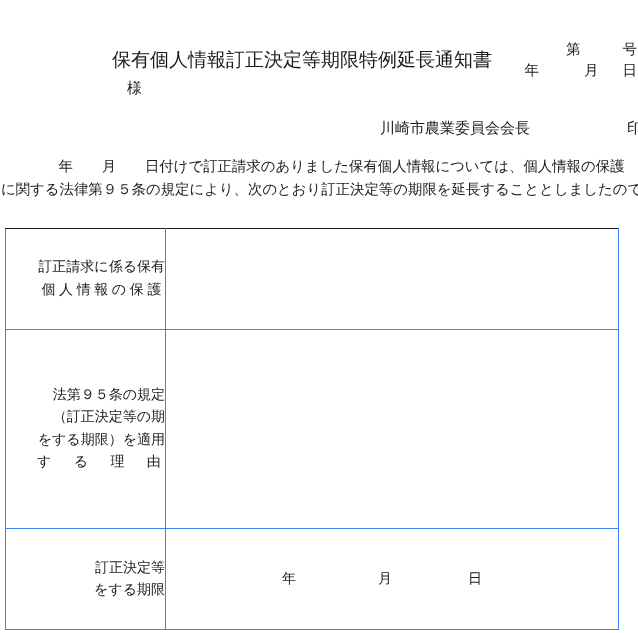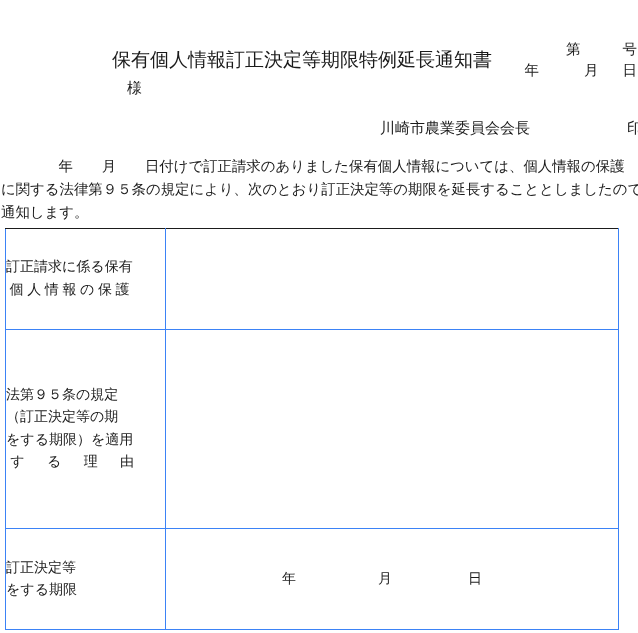--- a/index.html
+++ b/index.html
@@ -25,21 +25,21 @@
   
   #form-table{
     position:absolute;left:5px;top:228px;width:614px;height:402px;
     border-collapse:collapse;table-layout:fixed;font-size:14px;
   }
   #form-table td{
     border:1px solid #3b82f6;padding:0;vertical-align:middle;
   }
   #form-table tr.r1 td{border-top:1.5px solid #1b1b1b;}
   #form-table tr.r4 td{border-bottom:2px solid #1b1b1b;}
-  .label-cell{width:159px;text-align:left;line-height:22.5px;}
+  .label-cell{width:159px;text-align:right;line-height:22.5px;}
   .label-cell .lline{white-space:nowrap;}
   .ls-3{letter-spacing:3.6px;text-indent:3.6px;}
   .ls-4{letter-spacing:4.2px;text-indent:4.2px;}
   .value-cell{position:relative;}
   .date-row-content{display:flex;align-items:center;height:100%;padding-left:116px;white-space:nowrap;}
   .date-row-content .m{margin-left:82px;}
   .date-row-content .d{margin-left:76px;}
   .office-content{display:flex;flex-direction:column;justify-content:center;height:100%;line-height:22px;}
   .office-line1{display:flex;padding-left:74px;white-space:nowrap;}
   .office-line1 .bu{margin-left:93px;}
@@ -69,21 +69,20 @@
   <div id="addressee" class="abs">様</div>
 
   <div id="sender-line" class="abs">
     <span id="sender">川崎市農業委員会会長</span>
     <span id="seal">印</span>
   </div>
 
   <div id="body-text" class="abs">
     <div class="bline">　　　　年　　月　　日付けで訂正請求のありました保有個人情報については、個人情報の保護</div>
     <div class="bline">に関する法律第９５条の規定により、次のとおり訂正決定等の期限を延長することとしましたので</div>
-    <div class="bline">通知します。</div>
   </div>
 
   <table id="form-table">
     <tbody>
         <tr class="r1">
       <td class="label-cell">
         <div class="lline">訂正請求に係る保有</div>
         <div class="lline ls-3">個人情報の保護</div>
       </td>
       <td class="value-cell"></td>

